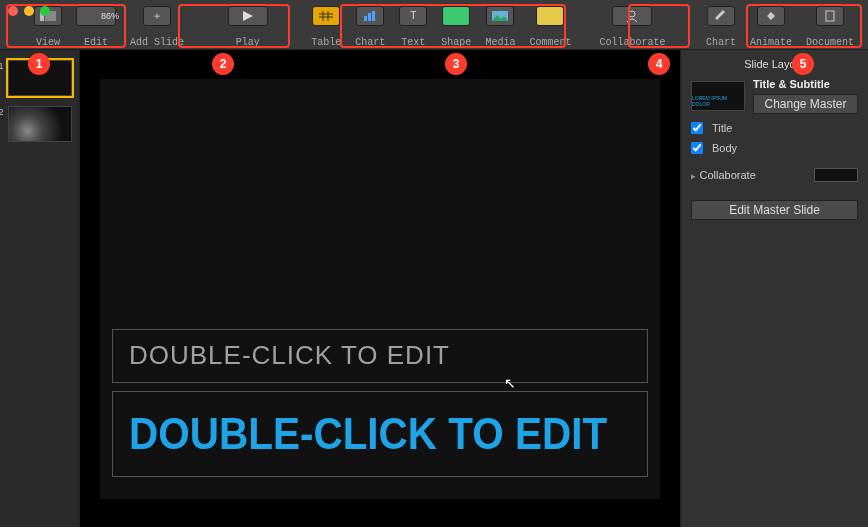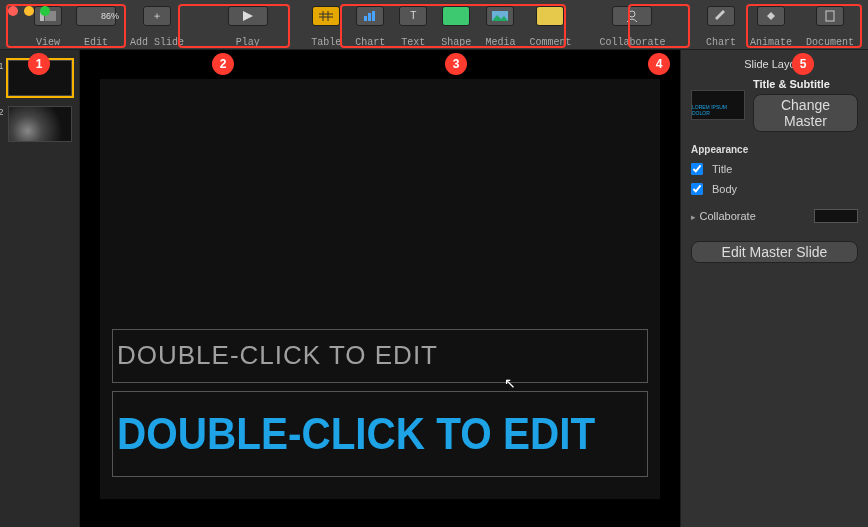--- a/index.html
+++ b/index.html
@@ -33,36 +33,36 @@
   
   .slidepanel { width: 80px; background: #2a2a2a; border-right: 1px solid #1f1f1f; padding: 6px 4px; }
   .thumb { width: 64px; height: 36px; background: #111; margin: 4px auto 10px; border: 1px solid #444; position: relative; }
   .thumb.sel { outline: 2px solid #f7b500; }
   .thumb .num { position: absolute; left: -10px; top: 0; font-size: 9px; color: #bbb; }
   .thumb.img { background: radial-gradient(circle at 30% 70%, #888 0%, #444 30%, #111 70%); }
 
   
   .canvas-wrap { flex: 1; background: #000; display: flex; align-items: center; justify-content: center; position: relative; overflow: hidden; }
   .slide { width: 560px; height: 420px; background: #111; position: relative; }
-  .textbox { position: absolute; left: 12px; right: 12px; border: 1px solid #555; padding: 6px 4px; }
+  .textbox { position: absolute; left: 12px; right: 12px; border: 1px solid #555; padding: 6px 16px; }
   .title-box { top: 250px; height: 54px; display: flex; align-items: center; }
   .title-box span { color: #a0a0a0; font-size: 26px; font-weight: 300; letter-spacing: 1px; font-family: "Arial Narrow", Arial; }
   .subtitle-box { top: 312px; height: 86px; display: flex; align-items: center; }
   .subtitle-box span { color: #1ea3e6; font-size: 44px; font-weight: 700; letter-spacing: 0px; font-family: "Arial Narrow", Arial; transform: scaleX(0.92); transform-origin: left; white-space: nowrap;}
   .cursor { position: absolute; font-size: 14px; color: #fff; }
 
   
   .inspector { width: 188px; background: #323232; border-left: 1px solid #1f1f1f; padding: 8px 10px; font-size: 11px; color: #ccc; display: flex; flex-direction: column; gap: 8px; }
   .insp-title { text-align: center; font-size: 11px; color: #ddd; }
   .master-row { display: flex; align-items: center; gap: 8px; }
   .master-thumb { width: 54px; height: 30px; background: #111; border: 1px solid #444; display:flex; align-items:flex-end; justify-content:center; }
   .master-thumb span { font-size: 5px; color:#1ea3e6; padding-bottom:3px;}
   .master-col { display:flex; flex-direction:column; gap:4px; flex:1;}
   .master-name { font-size: 11px; font-weight: 600; color: #eee; }
-  .pillbtn { background: #4a4a4a; border: 1px solid #222; border-radius: 8px; font-size: 14px; color: #ddd; padding: 2px 8px; text-align: center; }
+  .pillbtn { background: #4a4a4a; border: 1px solid #222; border-radius: 0; font-size: 12px; color: #ddd; padding: 2px 8px; text-align: center; }
   .section-lbl { font-size: 10px; color: #ddd; font-weight: 600; margin-top: 4px;}
   .chk { display: flex; align-items: center; gap: 9px; font-size: 11px; }
   .chk input { accent-color: #0a84ff; width: 12px; height: 12px; }
   .bg-row { display: flex; align-items: center; justify-content: space-between; margin-top: 6px;}
   .tri { font-size: 9px; color: #999; margin-right:4px;}
   .swatch { width: 44px; height: 14px; background: #111; border: 1px solid #555; }
   .editmaster { margin-top: 10px; }
 
   svg { display:block; }
 </style>
@@ -251,21 +251,20 @@
       <div class="master-row">
         <div class="master-thumb">
           <span>LOREM IPSUM DOLOR</span>
         </div>
         <div class="master-col">
           <div class="master-name">Title &amp; Subtitle</div>
           <div class="pillbtn">Change Master</div>
         </div>
       </div>
 
-      <div class="section-lbl">Appearance</div>
       <label class="chk">
         <input type="checkbox" checked="" style="">
         <span>Title</span>
       </label>
       <label class="chk">
         <input type="checkbox" checked="" style="">
         <span>Body</span>
       </label>
 
       <div class="bg-row">

